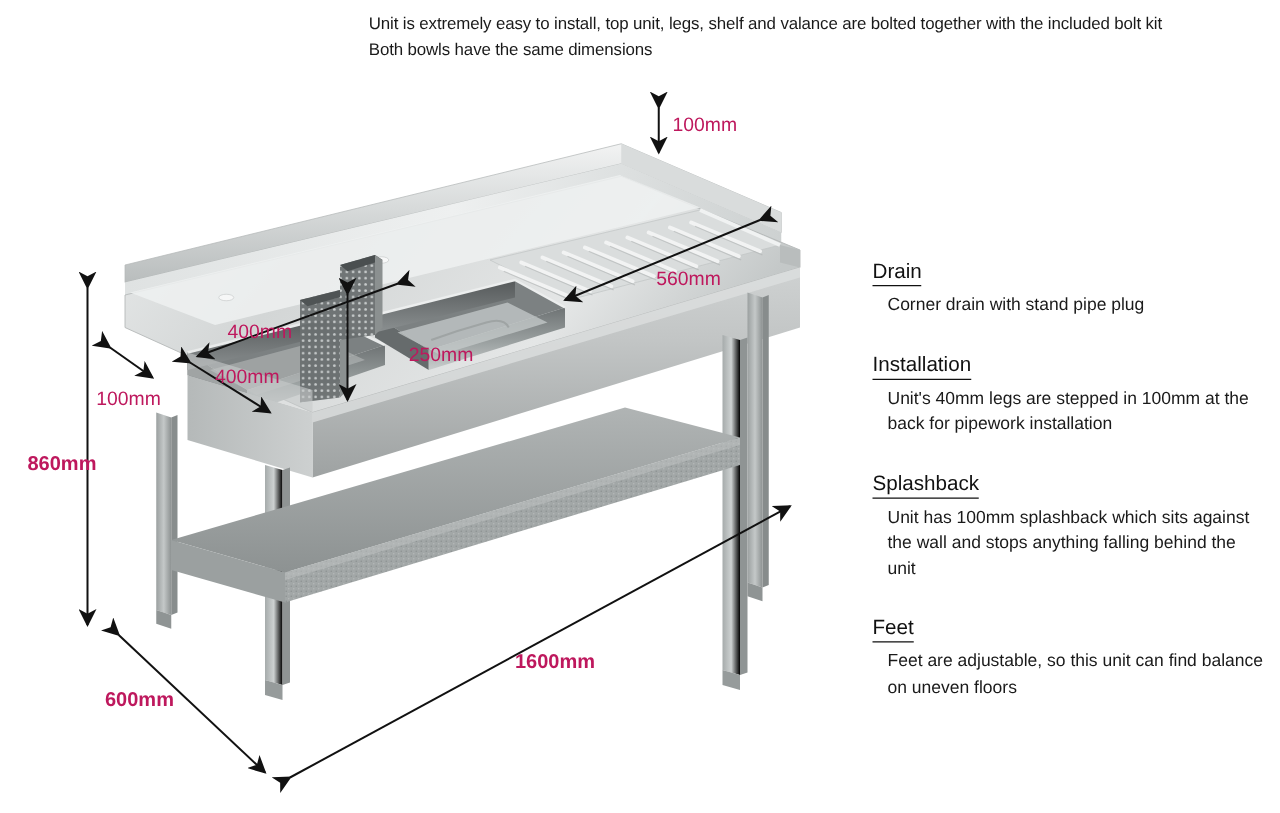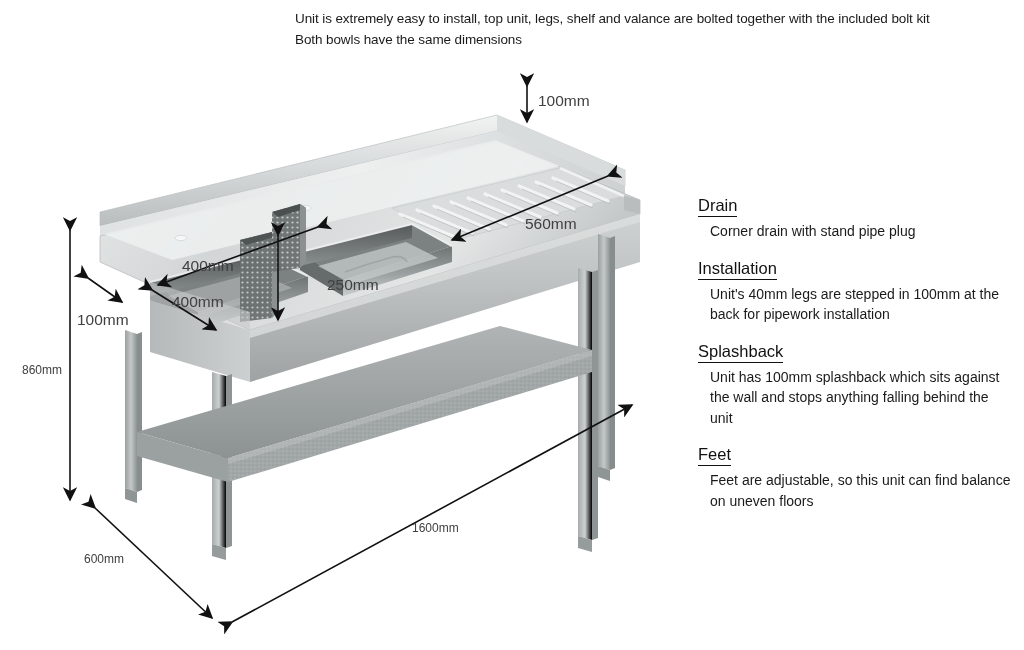--- a/index.html
+++ b/index.html
@@ -18,41 +18,41 @@
     position:absolute;left:295px;top:8px;width:740px;
     font-size:13.5px;line-height:21px;color:#1a1a1a;
     white-space:nowrap;
   }
   .header div{letter-spacing:-0.1px;}
 
   
   .notes{position:absolute;left:698px;top:196px;width:316px;}
   .note{margin-bottom:17px;}
   .note h3{
-    margin:0 0 2px 0;
+    margin:12px 0 2px 0;
     font-size:16.5px;font-weight:400;color:#111;
     display:inline-block;
     border-bottom:1.6px solid #111;
     padding-bottom:1px;
     line-height:19px;
   }
   .note p{
     margin:2px 0 0 12px;
     font-size:14px;line-height:20.5px;color:#1a1a1a;
   }
 
   
   .dim{
     position:absolute;
-    font-size:15.5px;color:#404040;
+    font-size:15.5px;color:#be185d;
     white-space:nowrap;
     font-family:"Liberation Sans","DejaVu Sans",sans-serif;
     text-align:center;
   }
-  .dim.big{font-size:12px;}
+  .dim.big{font-size:16px;font-weight:bold;}
 
   svg{position:absolute;left:0;top:0;width:1024px;height:650px;overflow:visible;}
   .svg-art{pointer-events:none;}
 </style>
 </head>
 <body>
 
 <div id="stage">
 
   <div class="header">

